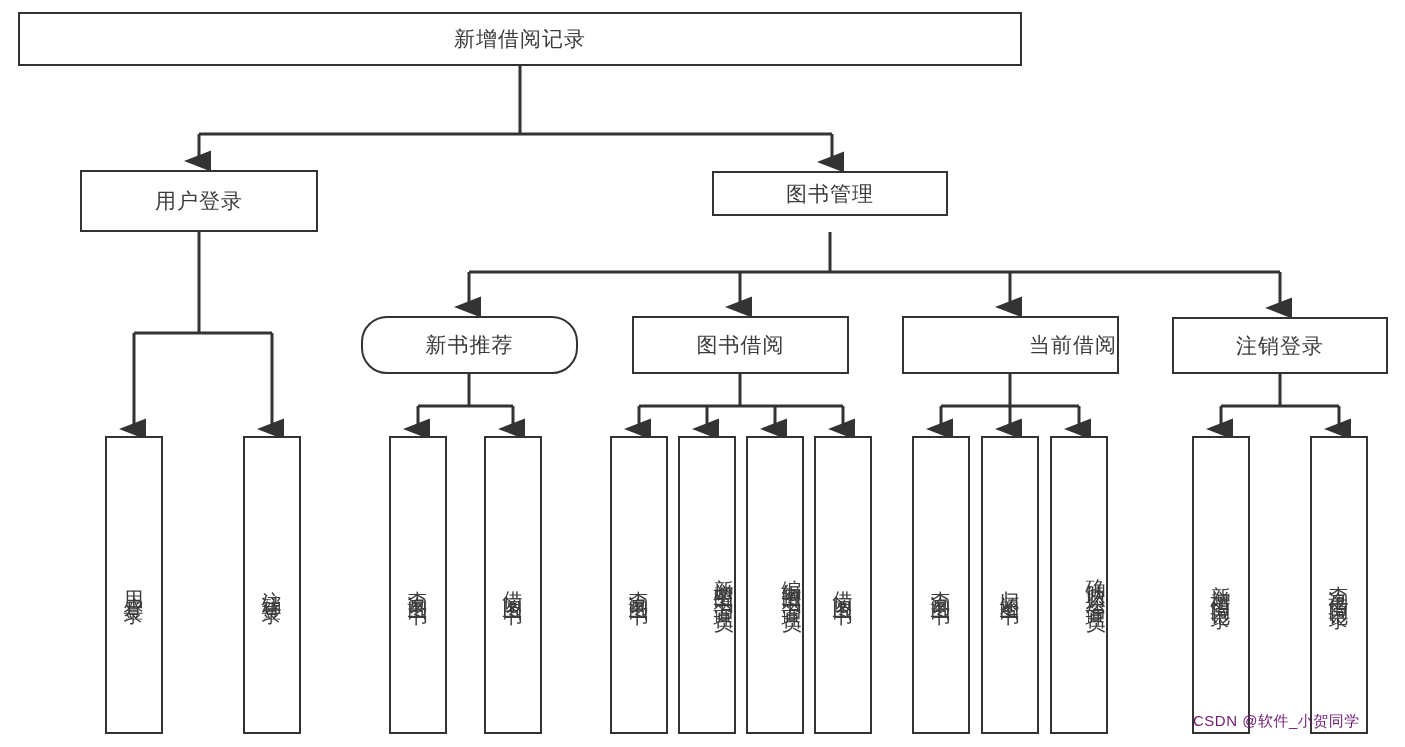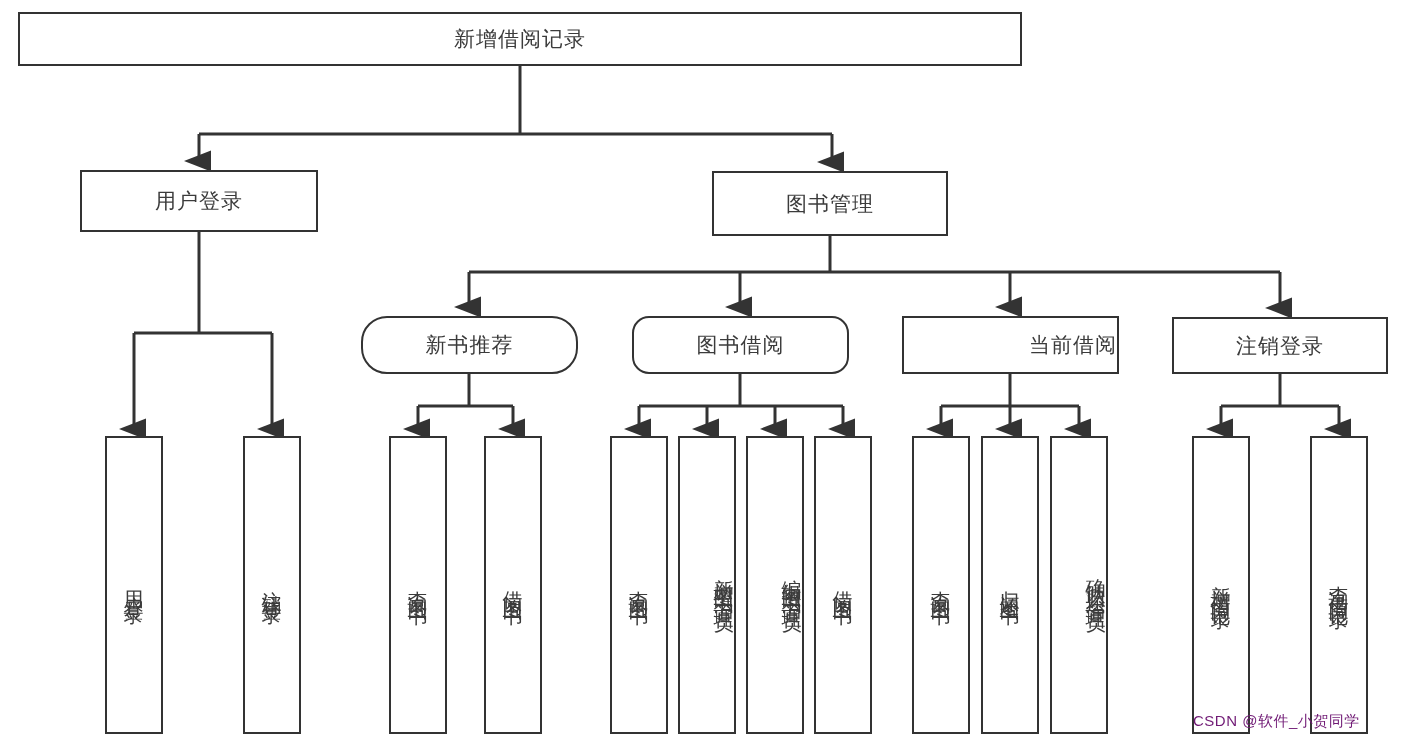--- a/index.html
+++ b/index.html
@@ -122,28 +122,28 @@
     </g>
   </svg>
 
   <div class="node node-root" style="left:18px; top:12px; width:1004px; height:54px;">
     <span>新增借阅记录</span>
   </div>
 
   <div class="node node-h" style="left:80px; top:170px; width:238px; height:62px;">
     <span>用户登录</span>
   </div>
-  <div class="node node-h" style="left:712px; top:171px; width:236px; height:65px;">
+  <div class="node node-h" style="left:712px; top:171px; width:236px; height:45px;">
     <span>图书管理</span>
   </div>
 
   <div class="node node-h" style="left:361px; top:316px; width:217px; height:58px;border-radius:26px;">
     <span>新书推荐</span>
   </div>
-  <div class="node node-h" style="left:632px; top:316px; width:217px; height:58px;border-radius:17px;">
+  <div class="node node-h" style="left:632px; top:316px; width:217px; height:58px;">
     <span>图书借阅</span>
   </div>
   <div class="node node-h" style="left:902px; top:316px; width:217px; height:58px;justify-content:flex-end;">
     <span>当前借阅</span>
   </div>
   <div class="node node-h" style="left:1172px; top:317px; width:216px; height:57px;">
     <span>注销登录</span>
   </div>
 
   <div class="node node-v vmid" style="left:105px; top:436px; width:58px; height:298px;">

